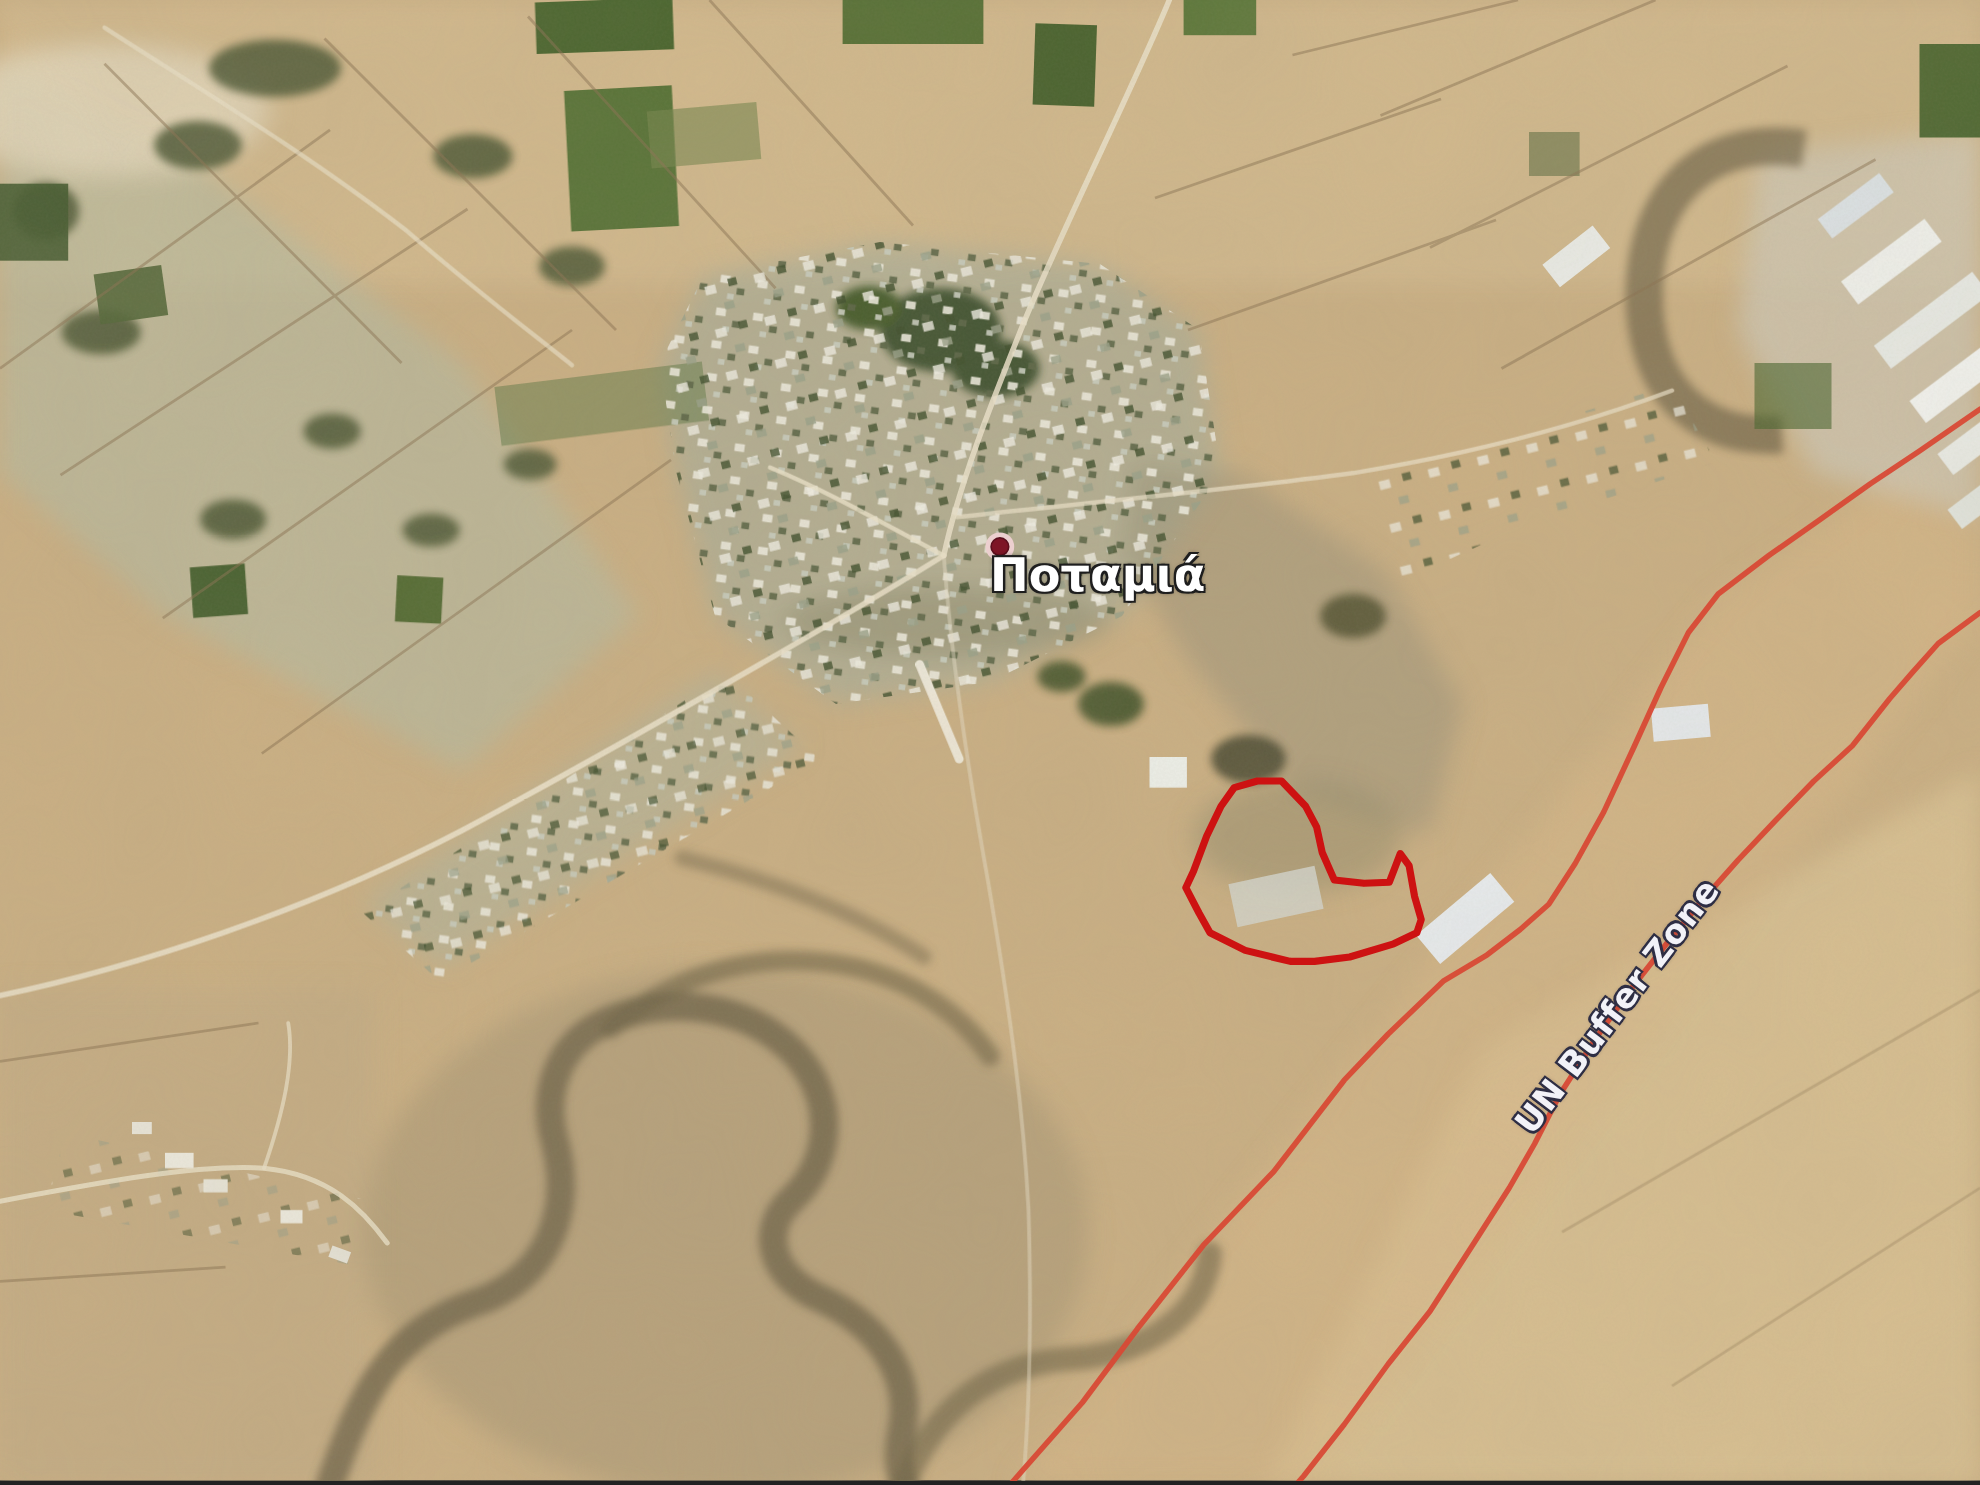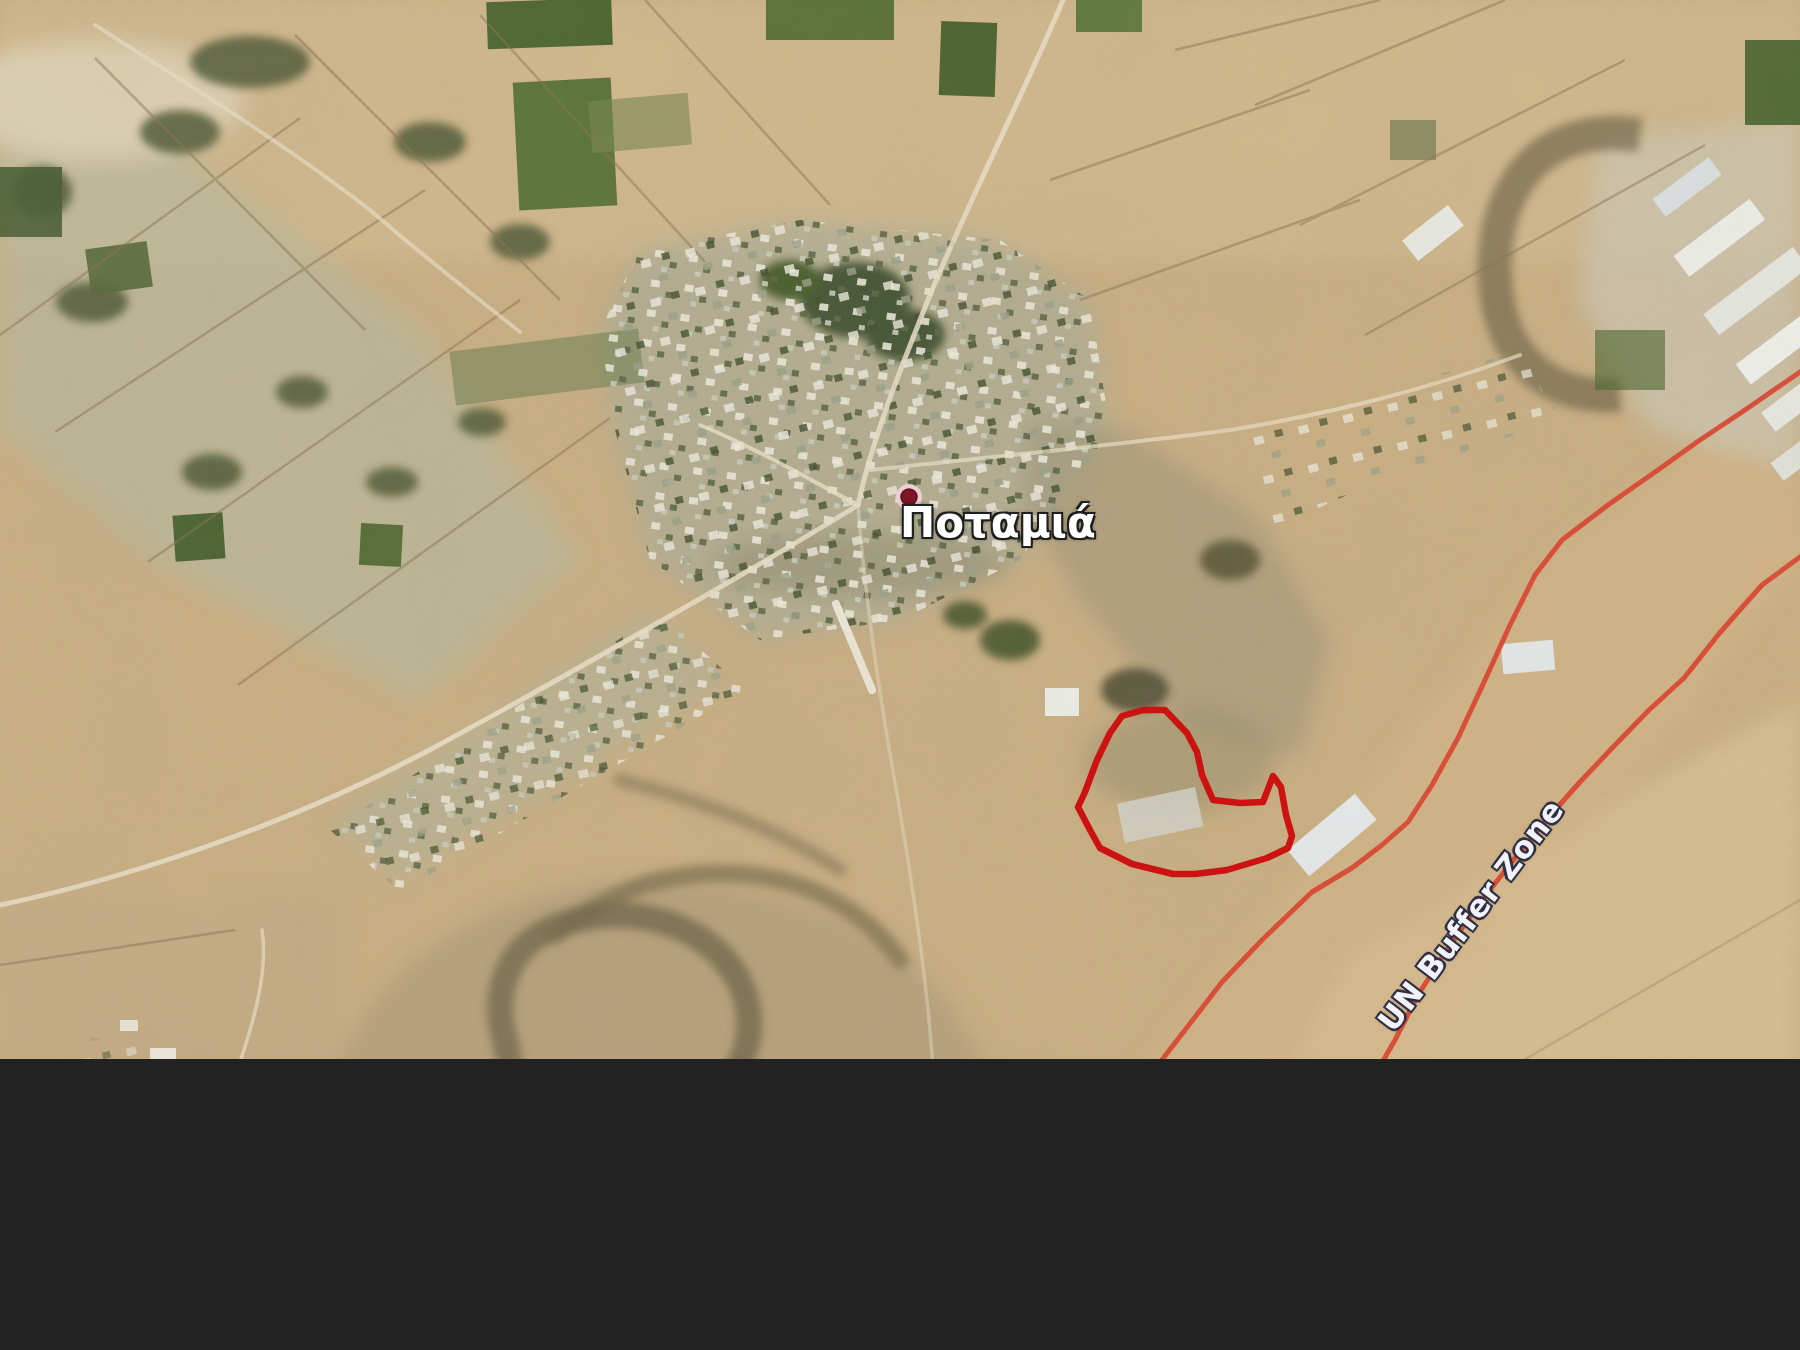--- a/index.html
+++ b/index.html
@@ -1,19 +1,19 @@
 <!DOCTYPE html>
 <html><head>
 <meta charset="utf-8">
 <title>Satellite map — Potamia</title>
 <style>
   html,body{margin:0;padding:0;background:#222;}
   #stage{
     position:relative;
-    width:1800px;height:1059px;
+    width:1800px;height:1346px;
     overflow:hidden;
     font-family:"DejaVu Sans", sans-serif;
     background:#404040;
   }
   #stage svg{position:absolute;left:0;top:0;}
   .map-label{
     position:absolute;
     color:#fff;
     font-weight:bold;
     white-space:nowrap;

